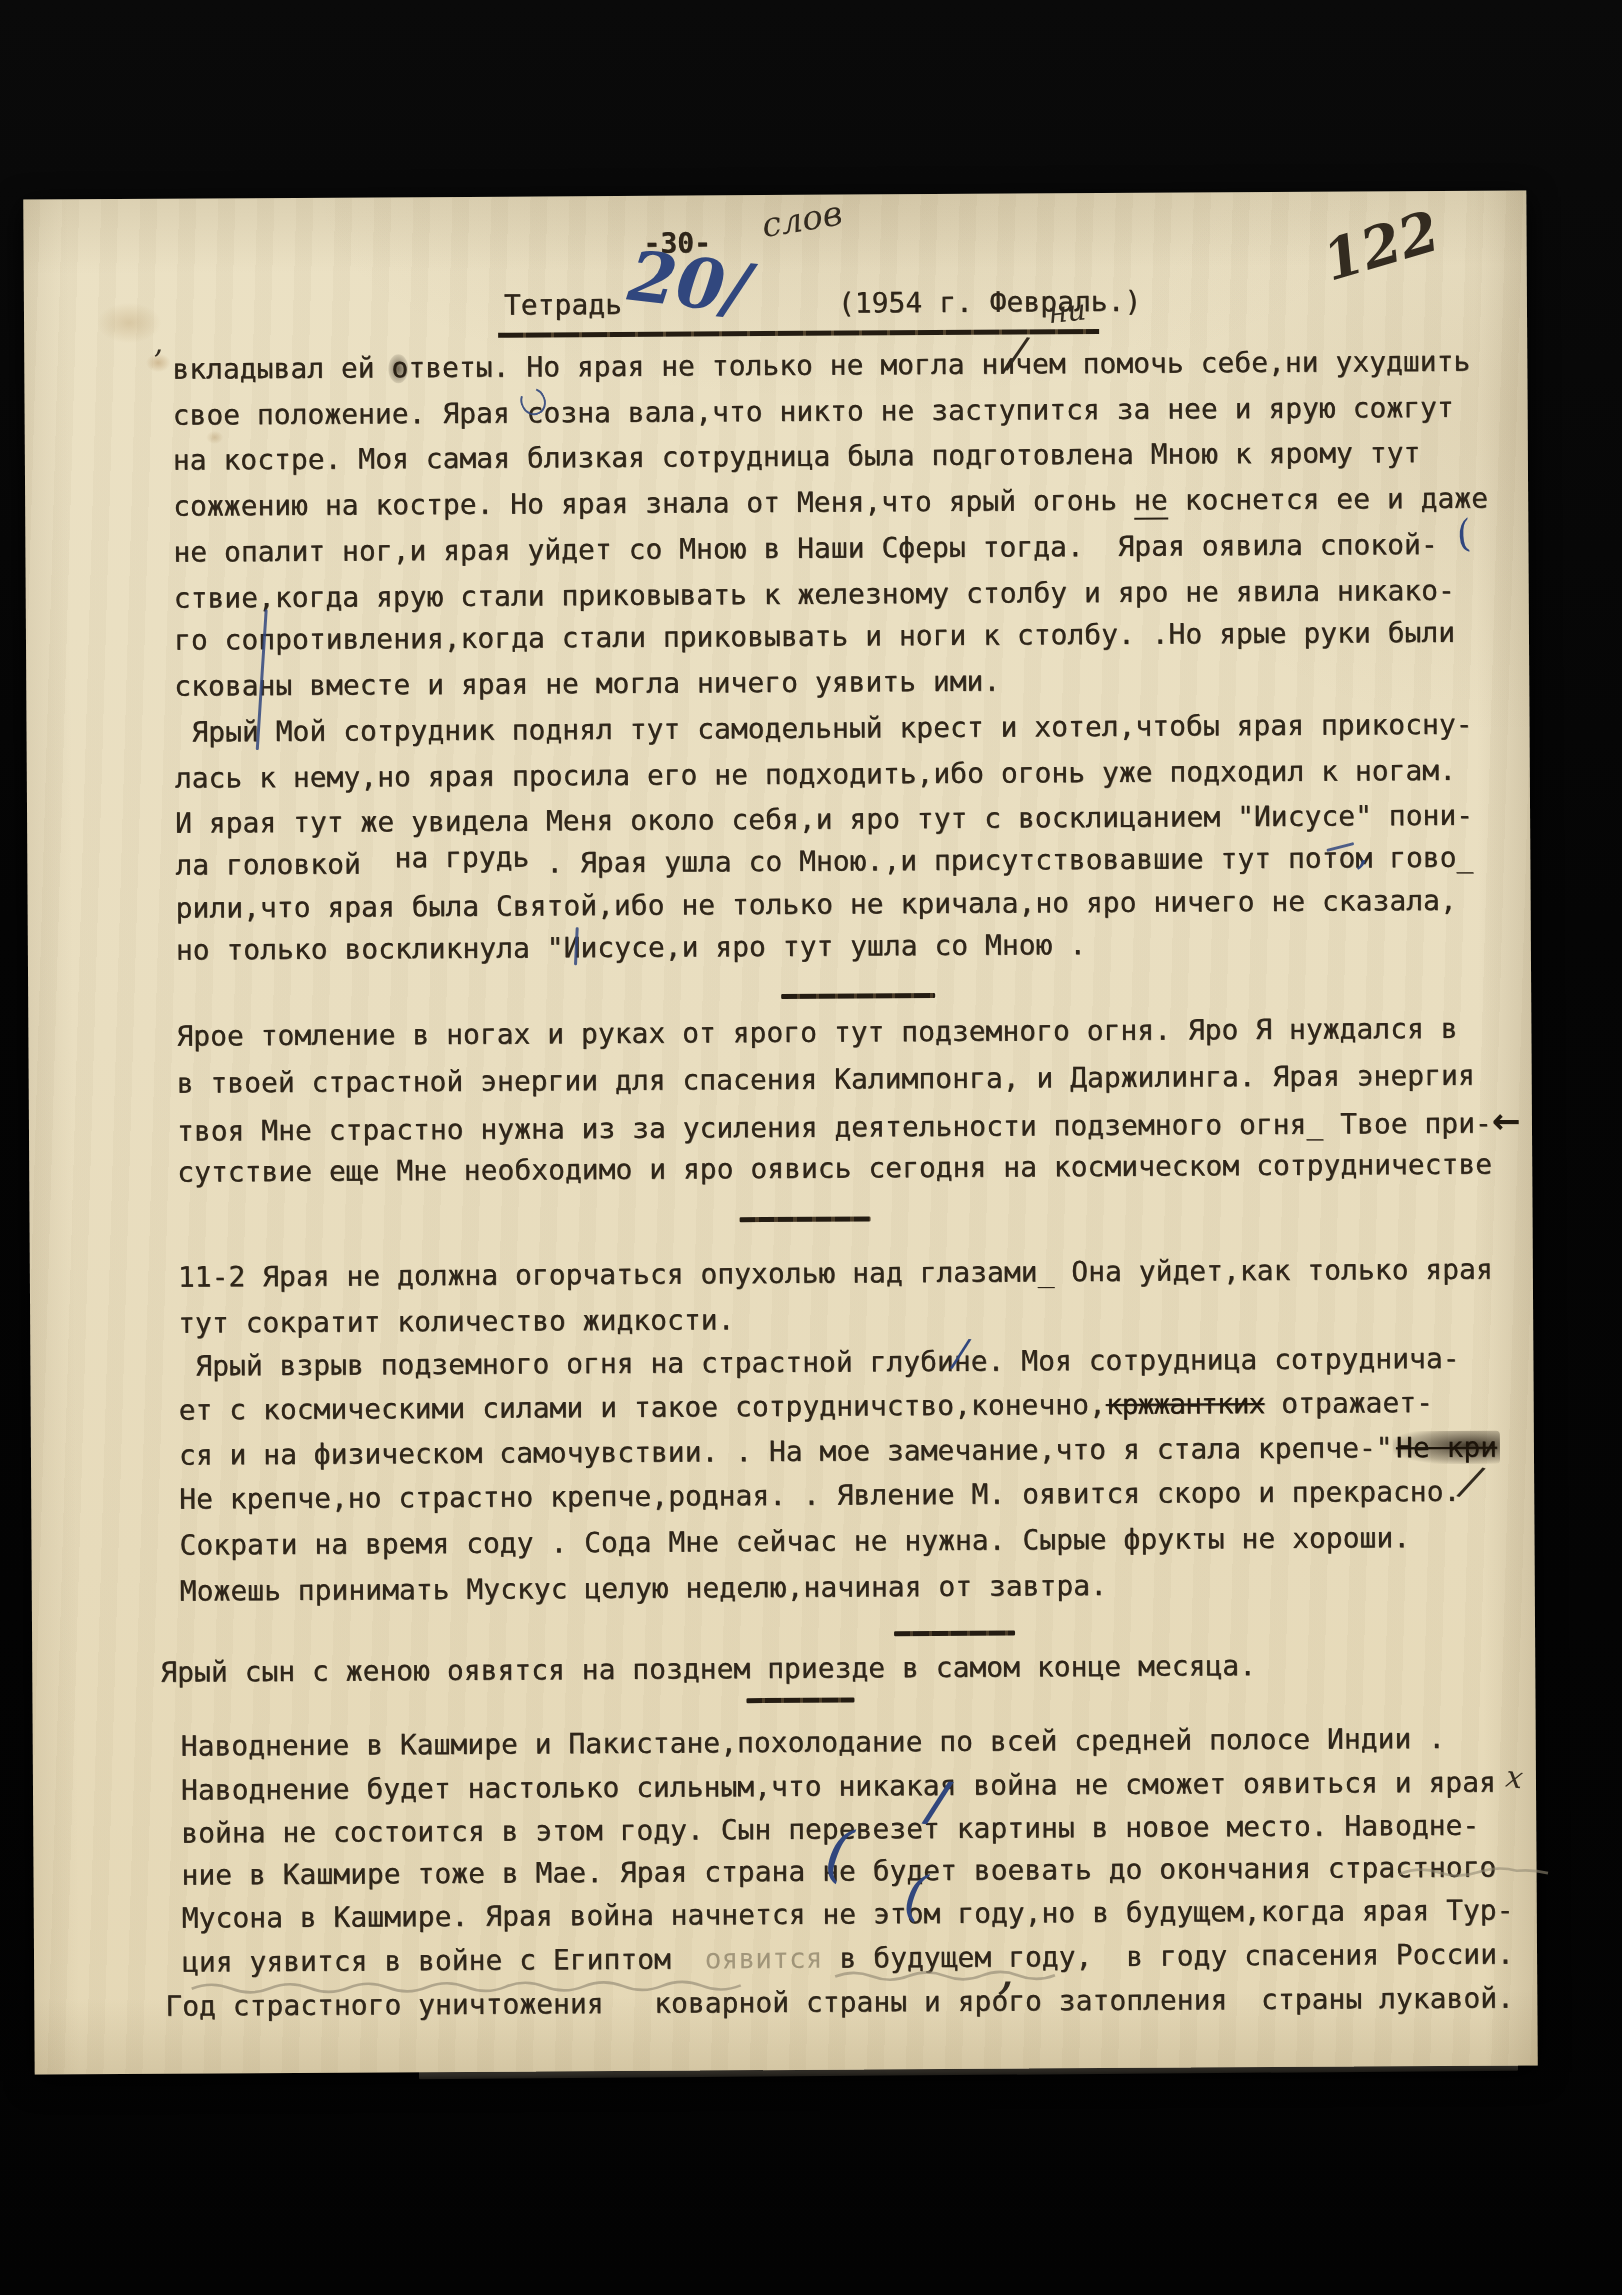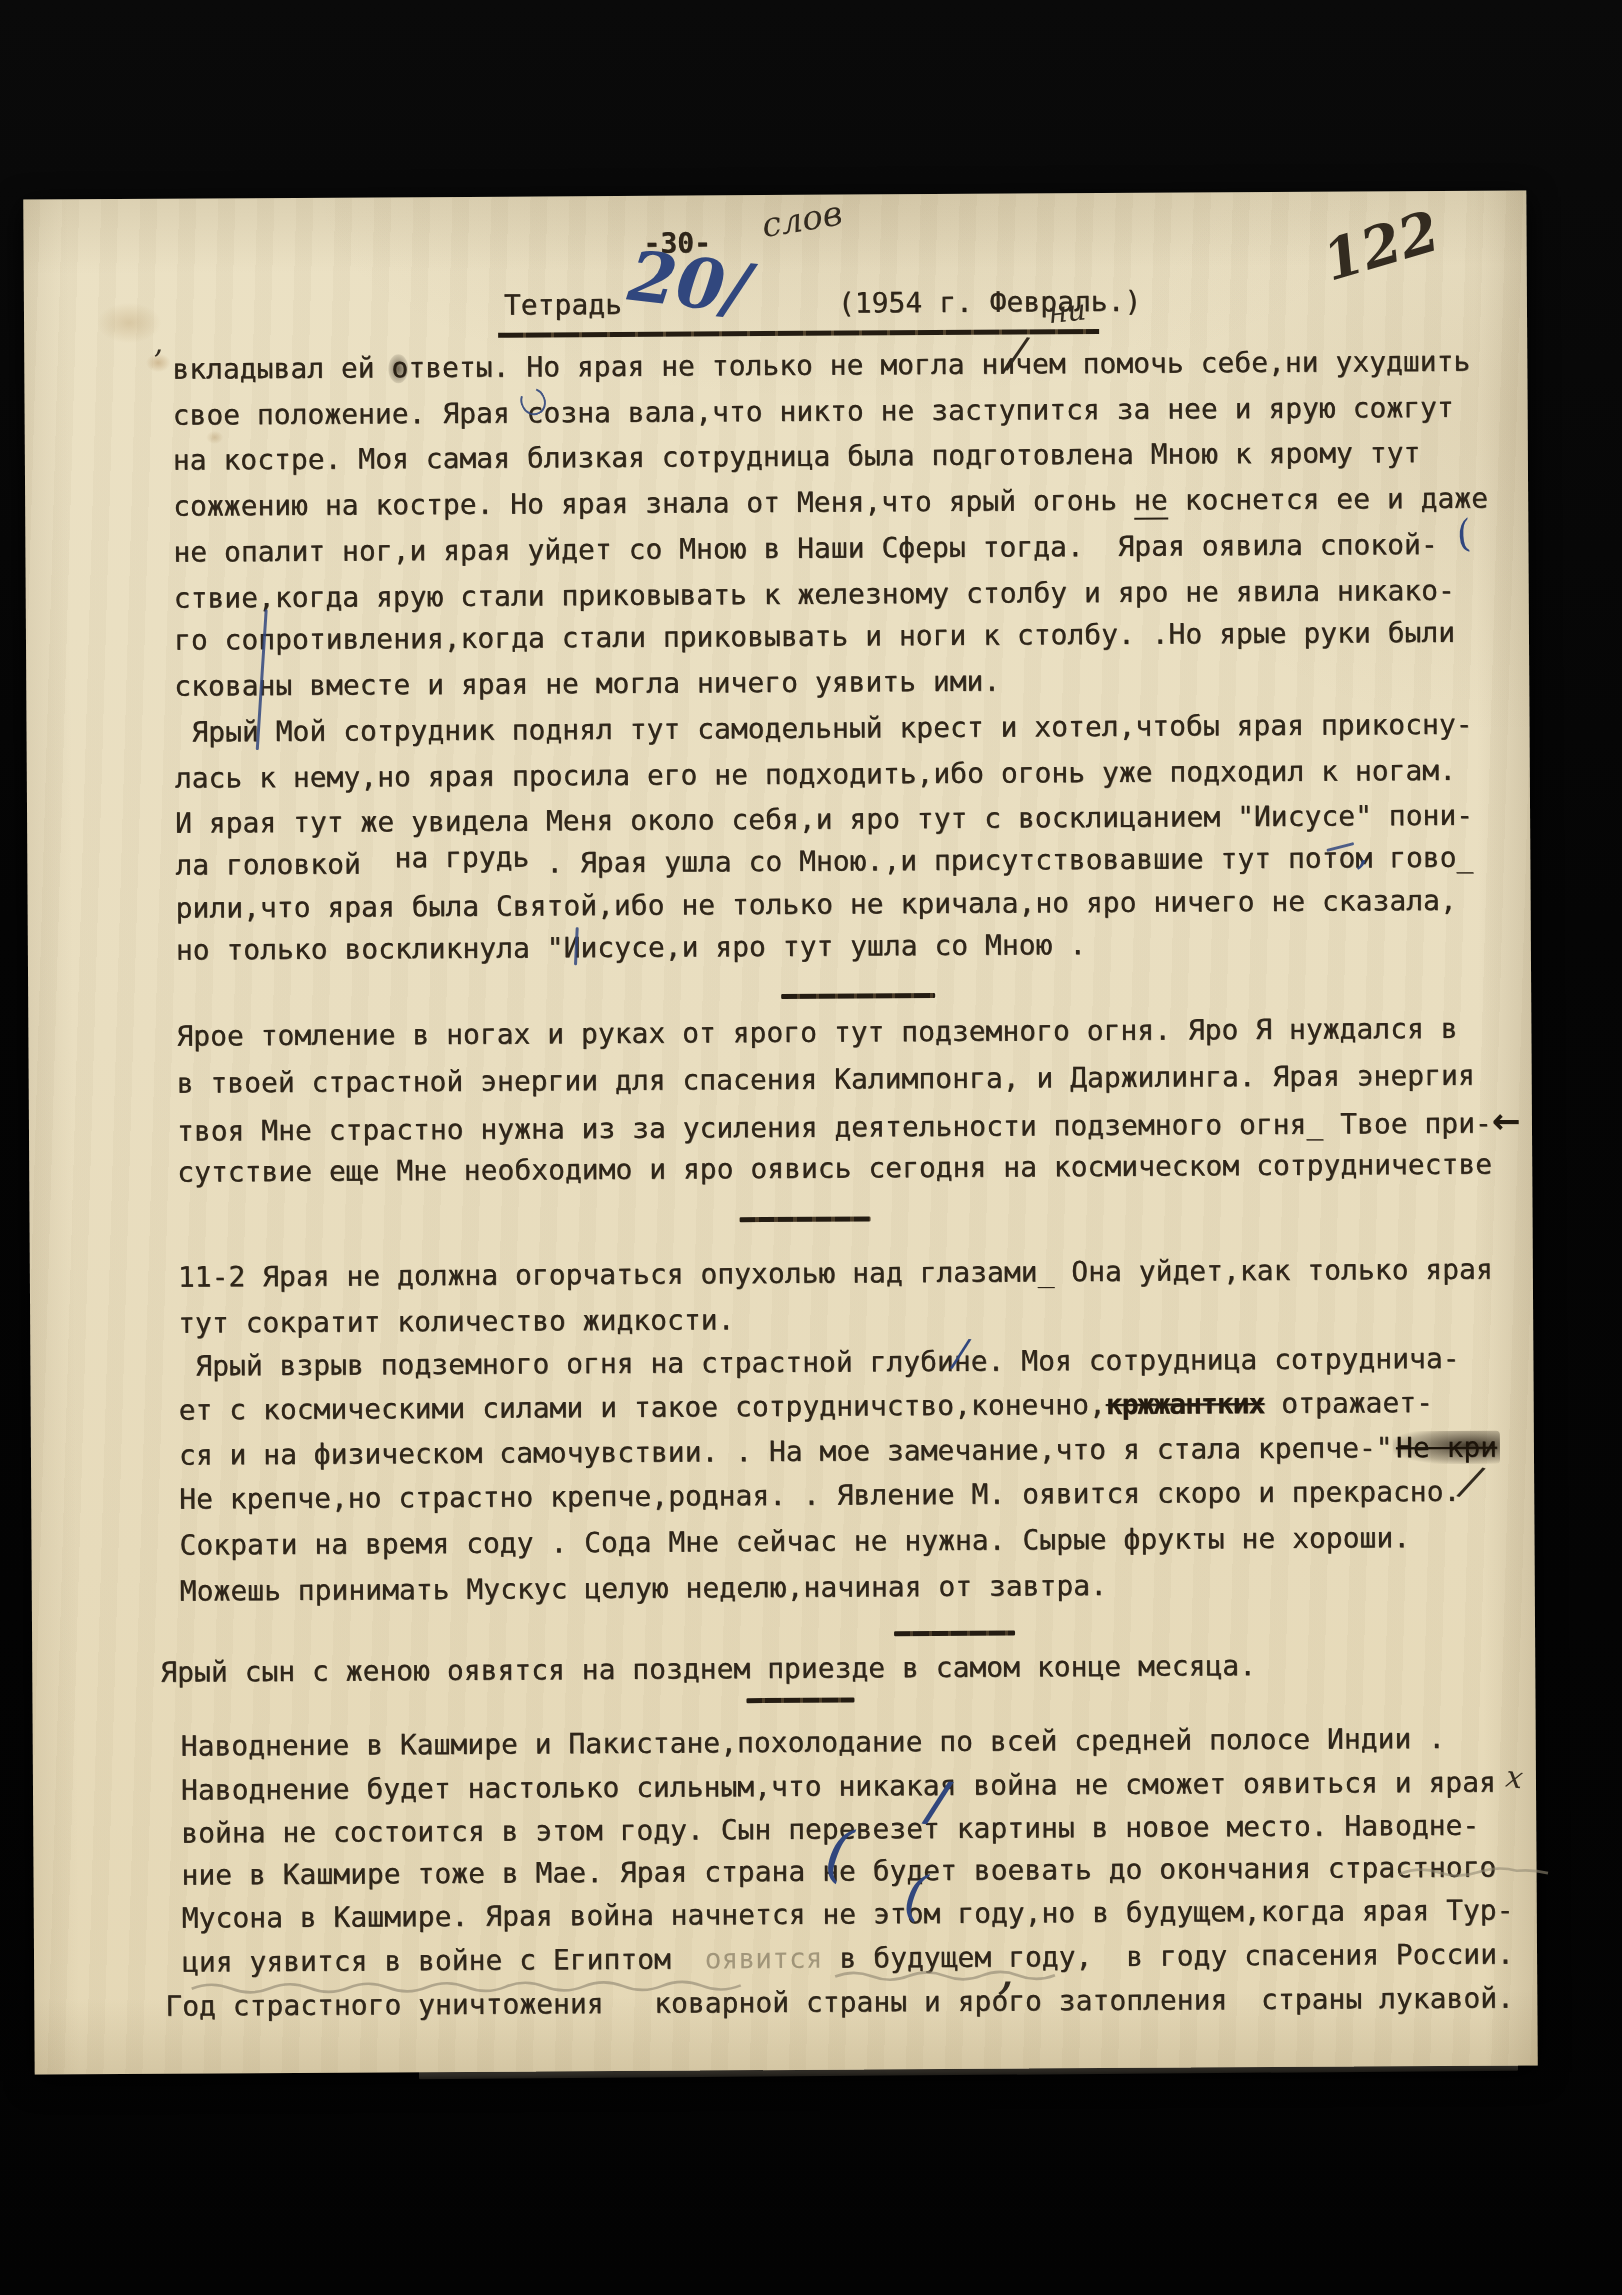--- a/index.html
+++ b/index.html
@@ -21,21 +21,21 @@
       linear-gradient(to bottom, rgba(110,90,50,.12), transparent 4%),
       linear-gradient(to top, rgba(110,90,50,.14), transparent 4%),
       repeating-linear-gradient(92deg, rgba(120,100,60,.045) 0 17px, transparent 17px 39px),
       linear-gradient(180deg,#ebe1c4 0%,#e9dec0 45%,#e5d8b6 100%);
     box-shadow:0 6.5px 29px rgba(0,0,0,.95);}
   .tl{position:absolute;font-family:"DejaVu Sans Mono",monospace;font-size:28px;line-height:33px;
     color:#2f261a;white-space:pre;letter-spacing:0px;
     text-shadow:0.4px 0.4px 0.6px rgba(47,38,26,.6), -0.2px 0 0.4px rgba(47,38,26,.30);}
   .center-head{font-weight:bold;}
   .u-ne{border-bottom:2.6px solid #2a2116;padding-bottom:0.7px;}
-  .xover{text-decoration:line-through 2.3px #241c12;font-weight:bold;letter-spacing:-1px;color:#241a0e;}
+  .xover{text-decoration:line-through 2.3px #241c12;font-weight:normal;letter-spacing:-1px;color:#241a0e;}
   .blot{text-decoration:line-through 2px #1c140a;color:#1c140a;
     background:radial-gradient(ellipse at 72% 45%, rgba(30,22,12,.82), rgba(30,22,12,.25) 58%, transparent 78%);
     padding:0 3.3px;border-radius:3.9px;margin-top:36px;}
   .faded-w{color:rgba(80,70,52,.45);text-shadow:none;}
   .raised{position:relative;top:-5.9px;margin-top:48px;}
   .divider{position:absolute;height:5.2px;
     background:repeating-linear-gradient(90deg,#241c12 0 15.7px,#4a3c28 15.7px 19px);
     border-radius:1.3px;}
   .title-underline{position:absolute;left:474px;top:136px;width:601px;height:4.6px;
     background:repeating-linear-gradient(90deg,#241c12 0 25px,#51422c 25px 28px);}

